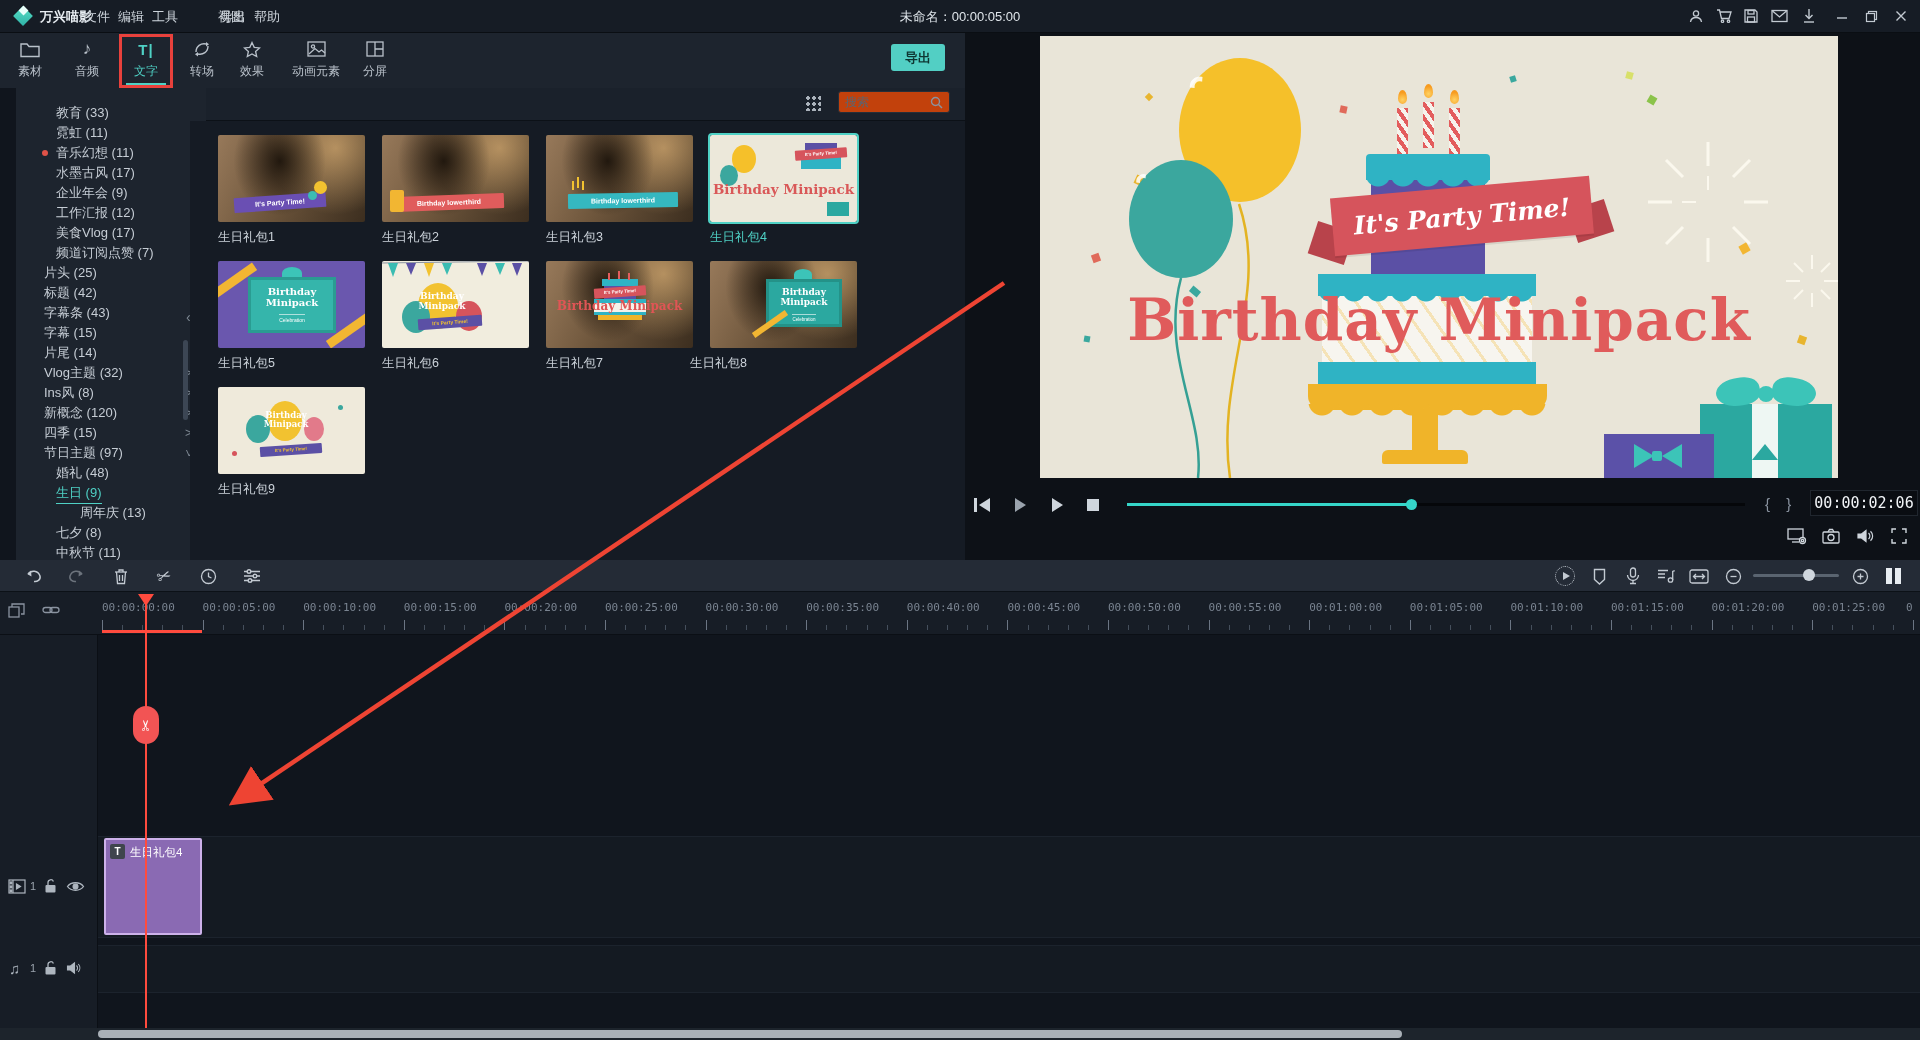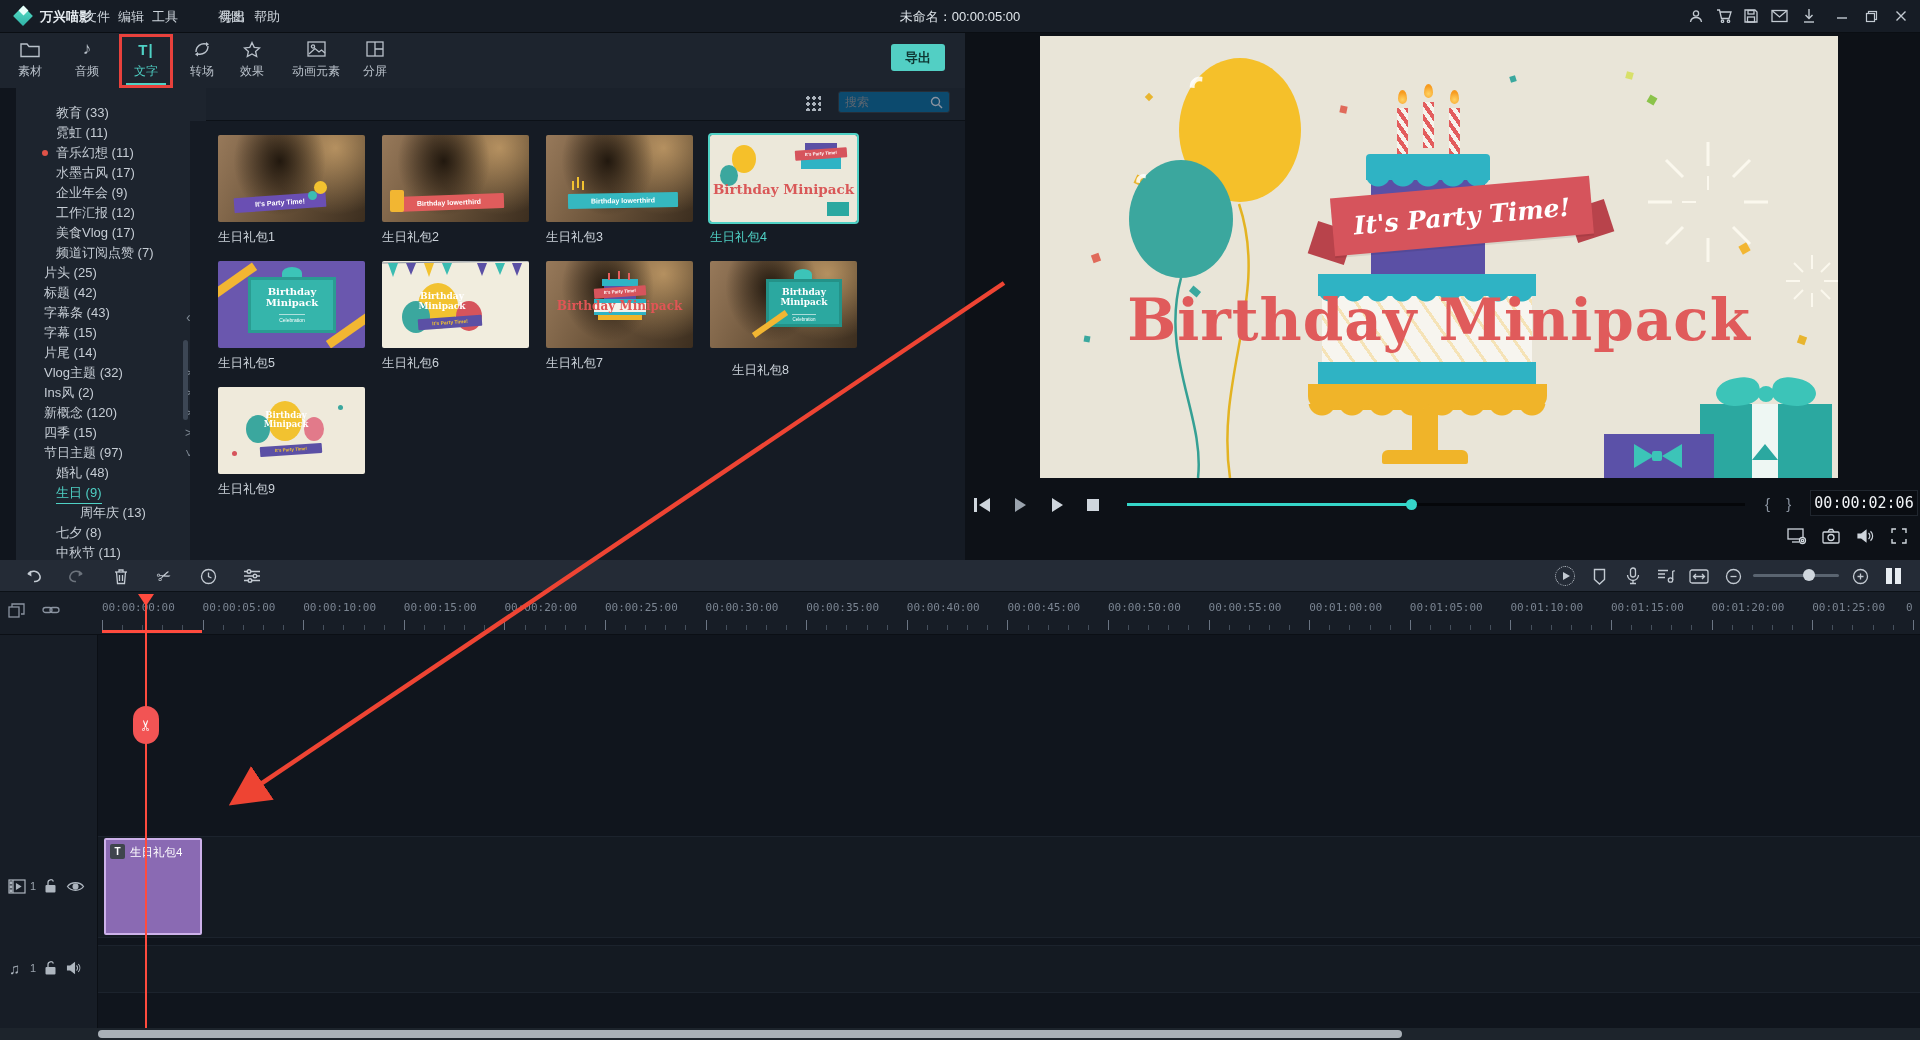--- a/index.html
+++ b/index.html
@@ -33,21 +33,21 @@
   .tab.active .tlabel,.tab.active .tico{color:var(--accent);}
   .tab.active::after{content:"";position:absolute;left:10px;right:10px;bottom:-5px;height:2px;background:var(--accent);}
   #ti-glyph{font-size:15px;letter-spacing:1px;font-weight:bold;}
   #export-btn{left:891px;top:44px;width:54px;height:27px;background:#52cfc4;border:none;border-radius:3px;color:#0e3531;font-size:13px;font-weight:bold;cursor:pointer;}
   #red-box{left:119px;top:34px;width:54px;height:54px;border:3px solid var(--red);z-index:40;}
 
   
   #libhead{left:190px;top:88px;width:775px;height:33px;background:#1a212b;border-bottom:1px solid #0c1117;}
   #grid-ico{position:absolute;left:615px;top:7px;width:16px;height:16px;cursor:pointer;
     background:radial-gradient(circle,#aab2bb 1.7px,transparent 2px);background-size:6px 6px;}
-  #searchbox{position:absolute;left:648px;top:3px;width:112px;height:22px;background:#0c4a6e;border:1px solid #262e38;border-radius:3px;display:flex;align-items:center;padding:0 6px;}
+  #searchbox{position:absolute;left:648px;top:3px;width:112px;height:22px;background:#c2410c;border:1px solid #262e38;border-radius:3px;display:flex;align-items:center;padding:0 6px;}
   #searchbox input{flex:1;background:transparent;border:none;outline:none;color:#cfd6dd;font-size:12px;width:70px;font-family:inherit;}
   #searchbox input::placeholder{color:#5b6570;}
 
   
   #sidebar{left:16px;top:88px;width:190px;height:472px;background:#1d242e;overflow:hidden;}
   .cat{position:absolute;left:0;width:190px;height:20px;line-height:20px;font-size:13px;color:#c6cdd5;cursor:pointer;white-space:nowrap;}
   .cat .lbl{position:absolute;}
   .cat.sel .lbl{color:var(--accent);border-bottom:1px solid var(--accent);}
   .cat .dot{position:absolute;left:26px;top:7px;width:6px;height:6px;border-radius:50%;background:#e05248;}
   .cat .chev{position:absolute;right:14px;top:0;color:#7e8893;font-size:12px;}
@@ -329,21 +329,21 @@
         <span class="lbl" style="left: 28px;">字幕 (15)</span>
       </div>
       <div class="cat" style="top: 255px;">
         <span class="lbl" style="left: 28px;">片尾 (14)</span>
       </div>
       <div class="cat" style="top: 275px;">
         <span class="lbl" style="left: 28px;">Vlog主题 (32)</span>
         <span class="chev">&gt;</span>
       </div>
       <div class="cat" style="top: 295px;">
-        <span class="lbl" style="left: 28px;">Ins风 (2)</span>
+        <span class="lbl" style="left: 28px;">Ins风 (8)</span>
         <span class="chev">&gt;</span>
       </div>
       <div class="cat" style="top: 315px;">
         <span class="lbl" style="left: 28px;">新概念 (120)</span>
         <span class="chev">&gt;</span>
       </div>
       <div class="cat" style="top: 335px;">
         <span class="lbl" style="left: 28px;">四季 (15)</span>
         <span class="chev">&gt;</span>
       </div>
@@ -438,21 +438,21 @@
           <div style="position:absolute;left:0px;top:42px;width:44px;height:5px;background:#f0b429"></div>
         </div>
         <div class="serifT" style="left:0;top:38px;width:147px;font-size:12px;color:#e05555">Birthday Minipack</div>
       </div>
       <div class="tname" style="left: 356px; top: 234px;">生日礼包7</div>
       <div class="thumb photo dark2" style="left: 520px; top: 140px;">
         <div class="ball" style="left:84px;top:8px;width:18px;height:11px;background:#3cc4b8;border-radius:50% 50% 10% 10%"></div>
         <div class="giftpanel" style="left:56px;top:18px;width:76px;height:48px;background:#2ba8a0;border-color:#249288"><div class="l1" style="font-size:9px;line-height:10px;margin-top:5px">Birthday<br>Minipack</div><div class="l2" style="font-size:4.5px">Celebration</div></div>
         <div class="ystripe" style="left:40px;top:60px;width:40px;height:6px"></div>
       </div>
-      <div class="tname" style="left: 542px; top: 234px; margin-top: 7px;">生日礼包8</div>
+      <div class="tname" style="left: 500px; top: 234px;">生日礼包8</div>
       <div class="thumb " style="background: rgb(239, 234, 219); left: 28px; top: 266px;">
         <div class="ball" style="left:50px;top:14px;width:34px;height:40px;background:#f2c230"></div>
         <div class="ball" style="left:28px;top:28px;width:24px;height:28px;background:#3ba79e"></div>
         <div class="ball" style="left:86px;top:30px;width:20px;height:24px;background:#e27a8a"></div>
         <div class="serifT" style="left:30px;top:24px;width:76px;font-size:8.5px;color:#fff;line-height:9px">Birthday<br>Minipack</div>
         <div class="tbanner" style="left:42px;top:58px;width:62px;height:10px;line-height:10px;font-size:4.5px;background:#5b50a5;color:#f2c230">It's Party Time!</div>
         <div class="ball" style="left:14px;top:64px;width:5px;height:5px;background:#d6545c"></div>
         <div class="ball" style="left:120px;top:18px;width:5px;height:5px;background:#3ba79e"></div>
       </div>
       <div class="tname" style="left: 28px; top: 360px;">生日礼包9</div>

